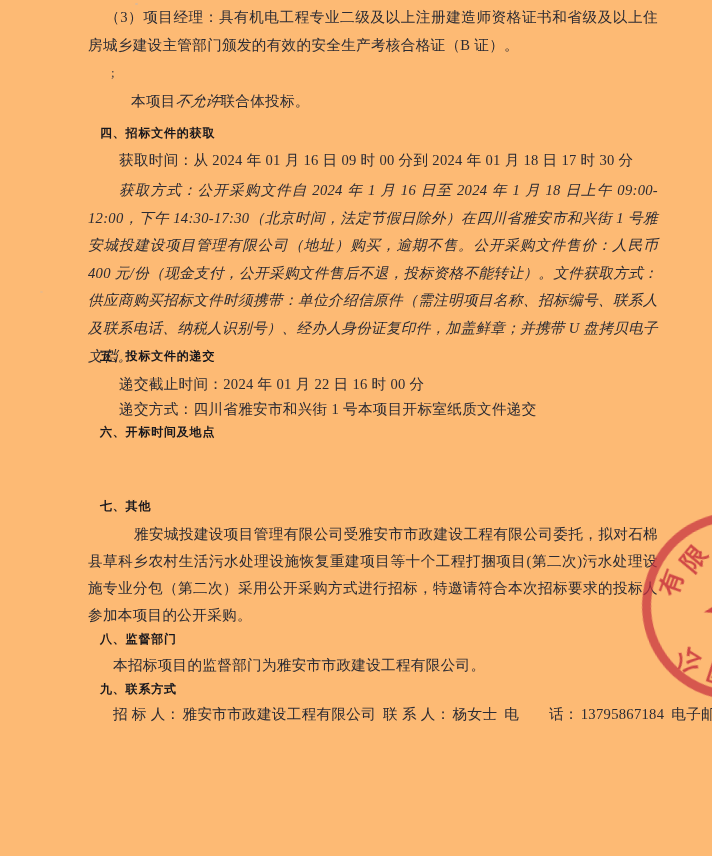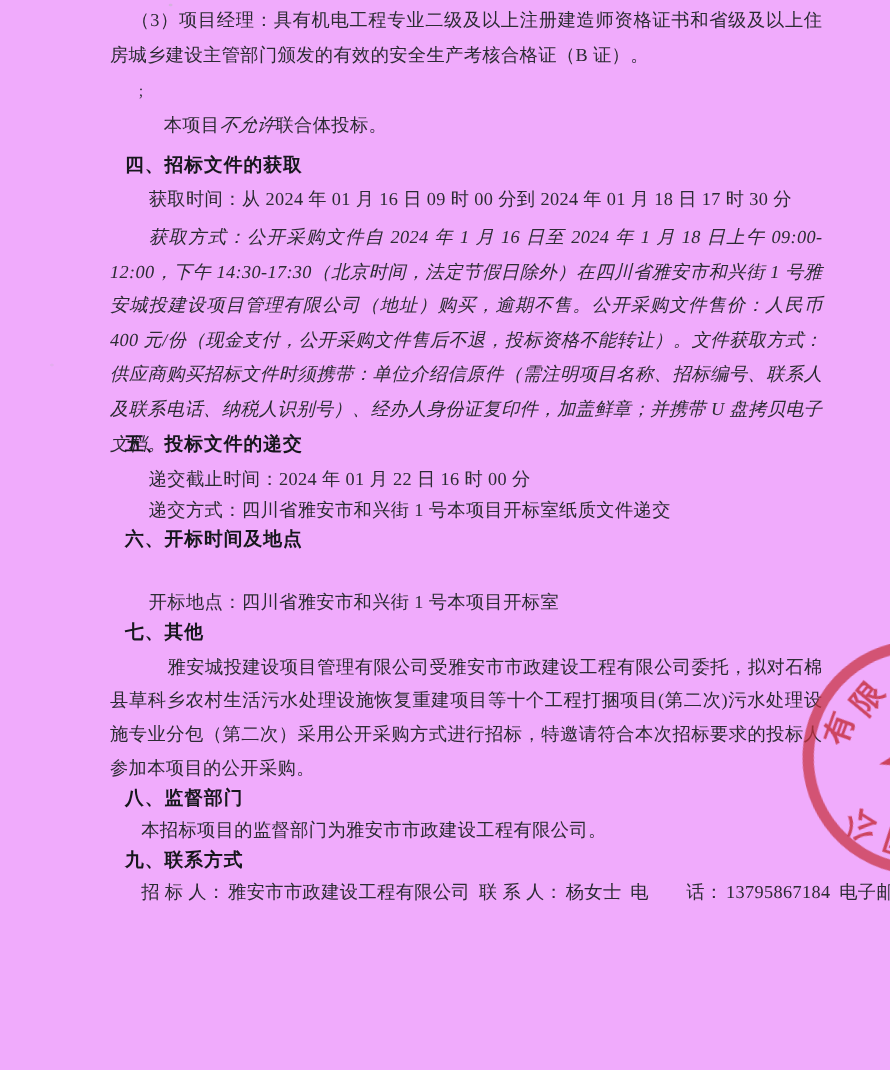--- a/index.html
+++ b/index.html
@@ -1,37 +1,37 @@
 <!DOCTYPE html>
 <html><head>
 <meta charset="utf-8">
 <style>
   html,body{margin:0;padding:0;background:#e8e8e8;}
   .page{
     position:relative;
     width:712px;height:856px;
-    background:#f0abfc;
+    background:#fdba74;
     overflow:hidden;
     font-family:"Liberation Serif","DejaVu Serif",serif;
     color:#2b2b33;
     font-size:14.6px;
     letter-spacing:0.3px;
   }
   .abs{position:absolute;}
   .para{
     left:88px;width:570px;
     line-height:27.6px;
     text-align:justify;
   }
   .line{white-space:nowrap;line-height:15px;}
   .heading{
     left:100px;
     font-family:"Liberation Sans","DejaVu Sans",sans-serif;
     font-weight:700;
-    font-size:15px;
+    font-size:12px;
     color:#17171d;
     letter-spacing:0.8px;
     white-space:nowrap;
     line-height:16px;
   }
   .indent-sm{text-indent:17px;}
   .indent-md{text-indent:31px;}
   .indent-lg{text-indent:46px;}
   .em-ital{font-style:italic;display:inline-block;transform:skewX(-9deg);}
   .semicolon{font-size:13px;color:#3a3a42;line-height:13px;}
@@ -79,21 +79,20 @@
 
   <div class="abs heading" style="top:125px;">四、招标文件的获取</div>
   <div class="abs line" style="left:119px;top:153px;text-align:center;">获取时间：从 2024 年 01 月 16 日  09 时 00 分到 2024 年 01 月 18 日  17 时 30 分</div>
   <div class="abs para indent-md" style="top:177px;font-style:italic;">获取方式：公开采购文件自 2024 年 1 月 16 日至 2024 年 1 月 18 日上午 09:00-12:00，下午 14:30-17:30（北京时间，法定节假日除外）在四川省雅安市和兴街 1 号雅安城投建设项目管理有限公司（地址）购买，逾期不售。公开采购文件售价：人民币 400 元/份（现金支付，公开采购文件售后不退，投标资格不能转让）。文件获取方式：供应商购买招标文件时须携带：单位介绍信原件（需注明项目名称、招标编号、联系人及联系电话、纳税人识别号）、经办人身份证复印件，加盖鲜章；并携带 U 盘拷贝电子文档。</div>
 
   <div class="abs heading" style="top:348px;">五、投标文件的递交</div>
   <div class="abs line" style="left:119px;top:377px;">递交截止时间：2024 年 01 月 22 日  16 时 00 分</div>
   <div class="abs line" style="left:119px;top:402px;">递交方式：四川省雅安市和兴街 1 号本项目开标室纸质文件递交</div>
 
   <div class="abs heading" style="top:424px;">六、开标时间及地点</div>
-  <div class="abs line" style="left:119px;top:475px;">开标地点：四川省雅安市和兴街 1 号本项目开标室</div>
 
   <div class="abs heading" style="top:498px;">七、其他</div>
   <div class="abs para indent-lg" style="top:521px;line-height:27px;">雅安城投建设项目管理有限公司受雅安市市政建设工程有限公司委托，拟对石棉县草科乡农村生活污水处理设施恢复重建项目等十个工程打捆项目(第二次)污水处理设施专业分包（第二次）采用公开采购方式进行招标，特邀请符合本次招标要求的投标人参加本项目的公开采购。</div>
 
   <div class="abs heading" style="top:631px;">八、监督部门</div>
   <div class="abs line" style="left:113px;top:658px;">本招标项目的监督部门为雅安市市政建设工程有限公司。</div>
 
   <div class="abs heading" style="top:681px;">九、联系方式</div>
 
   <div class="abs contacts">

